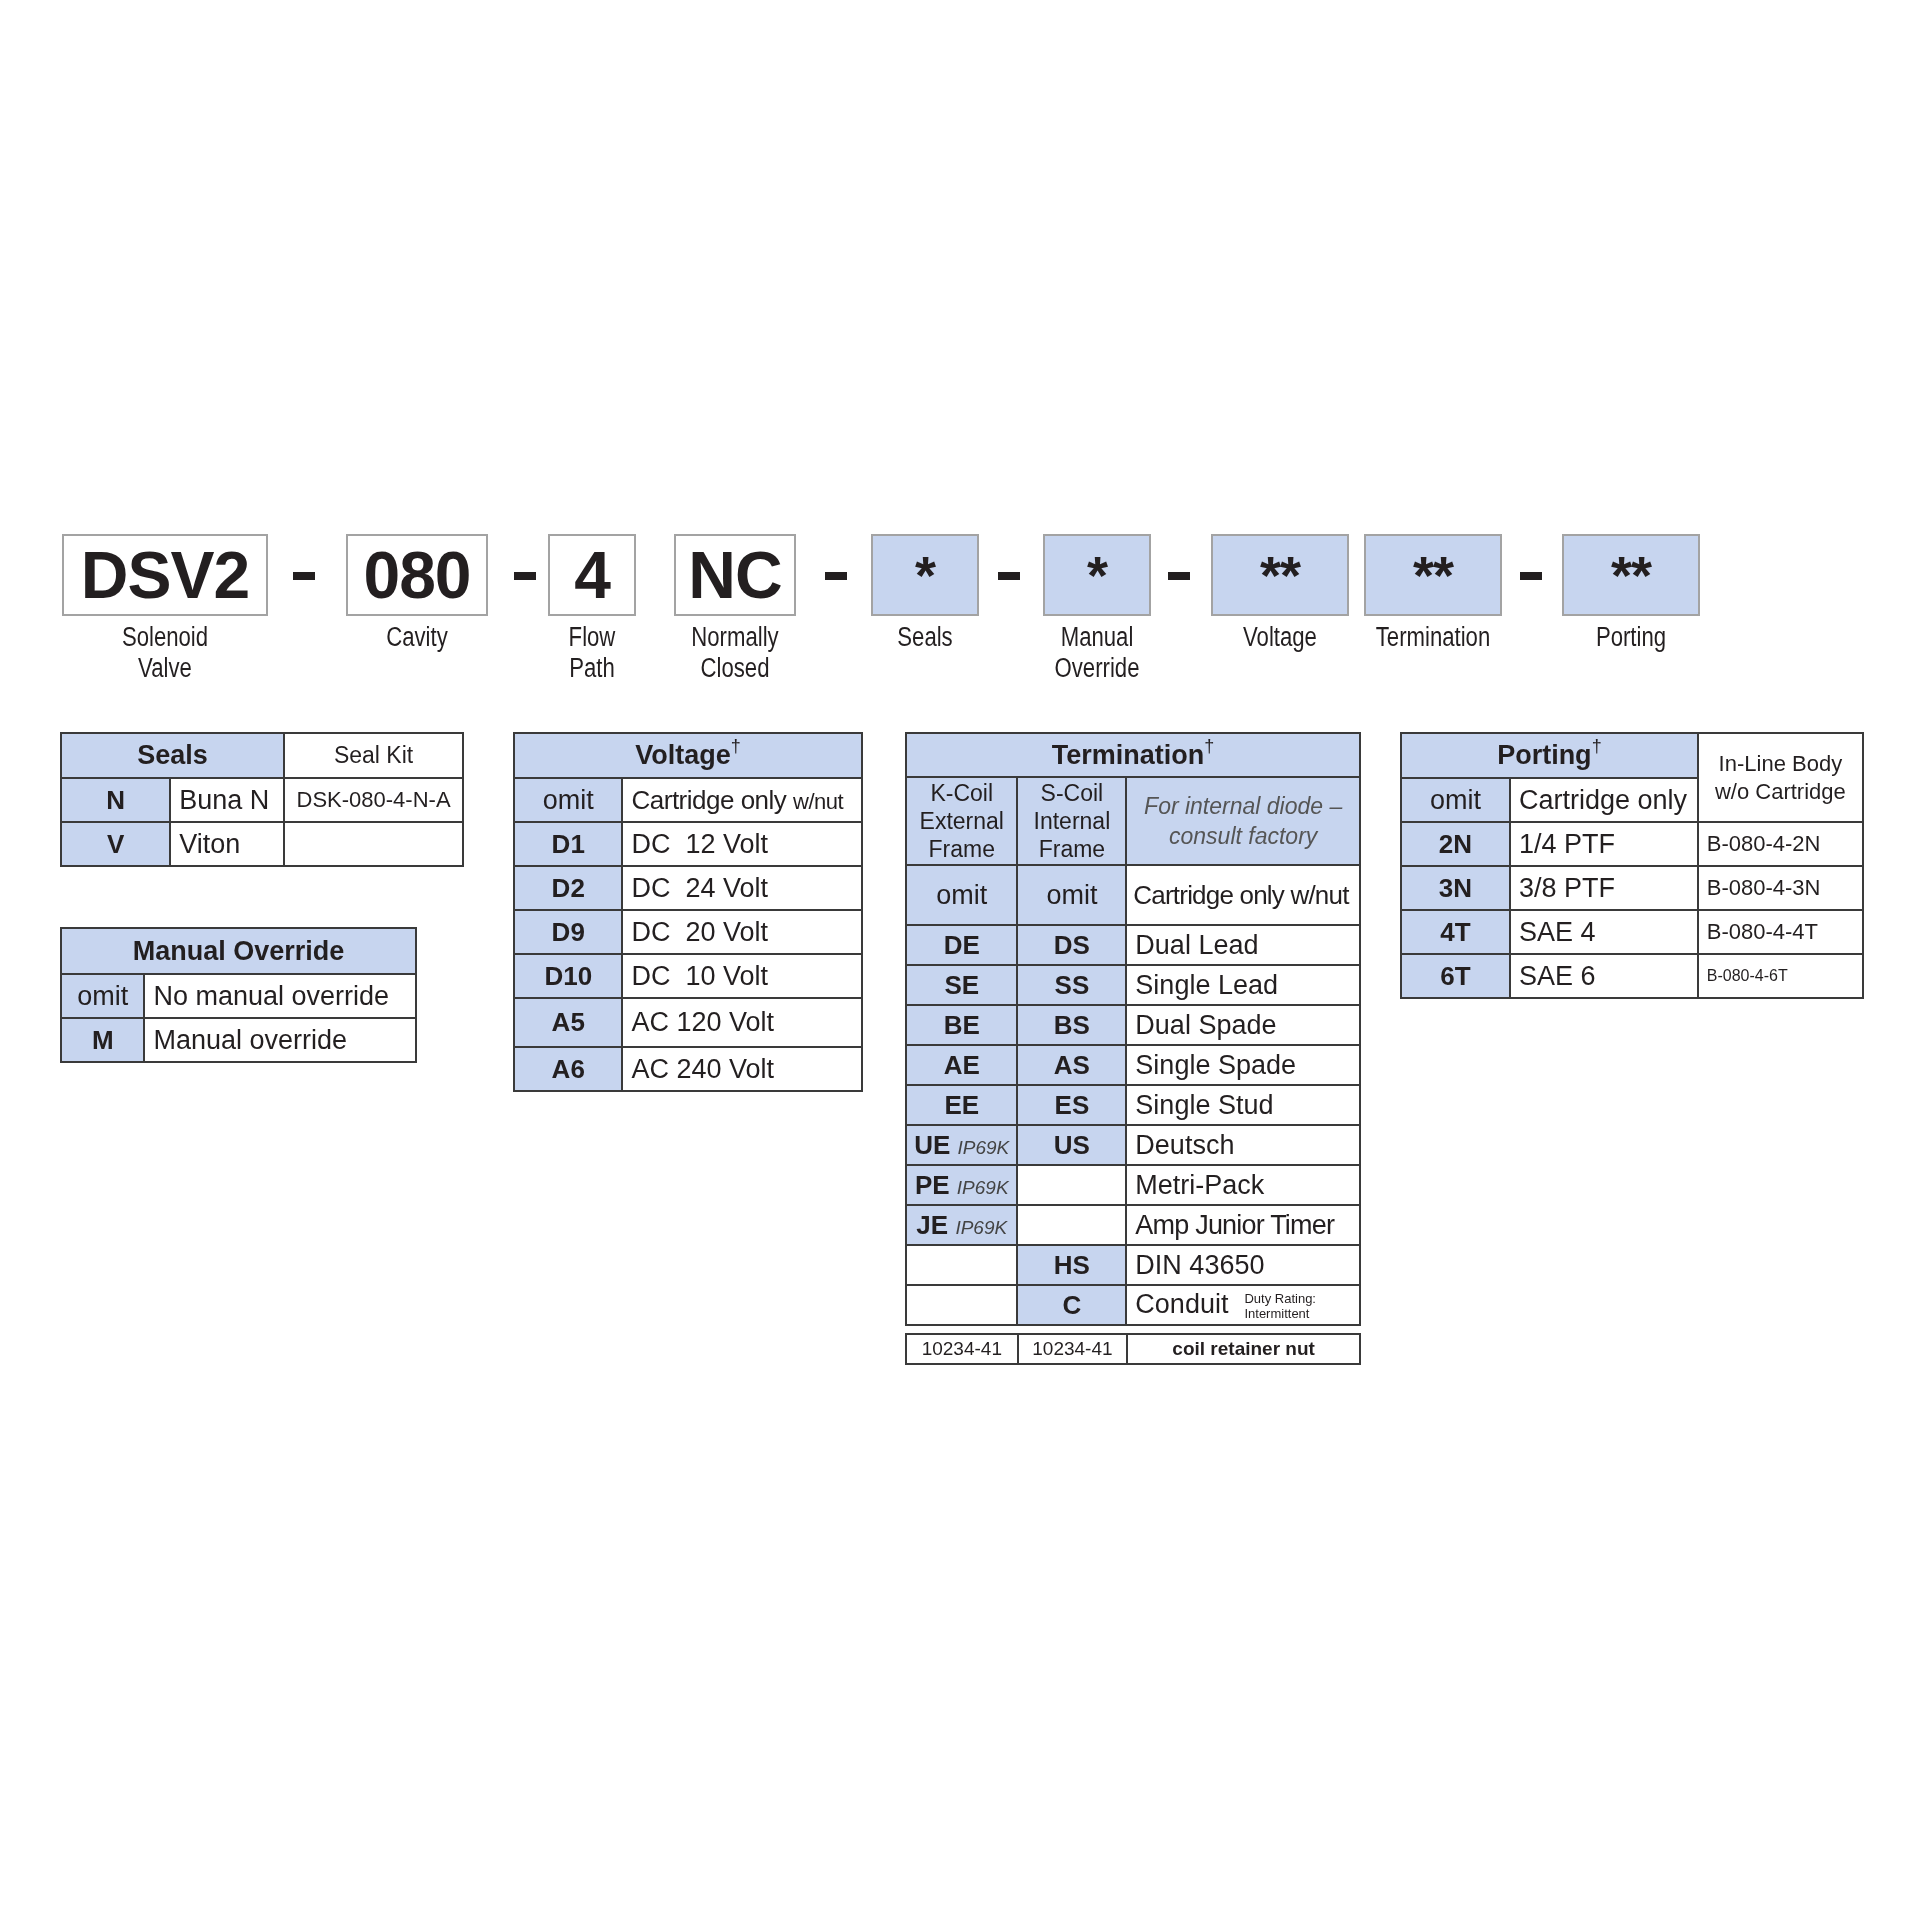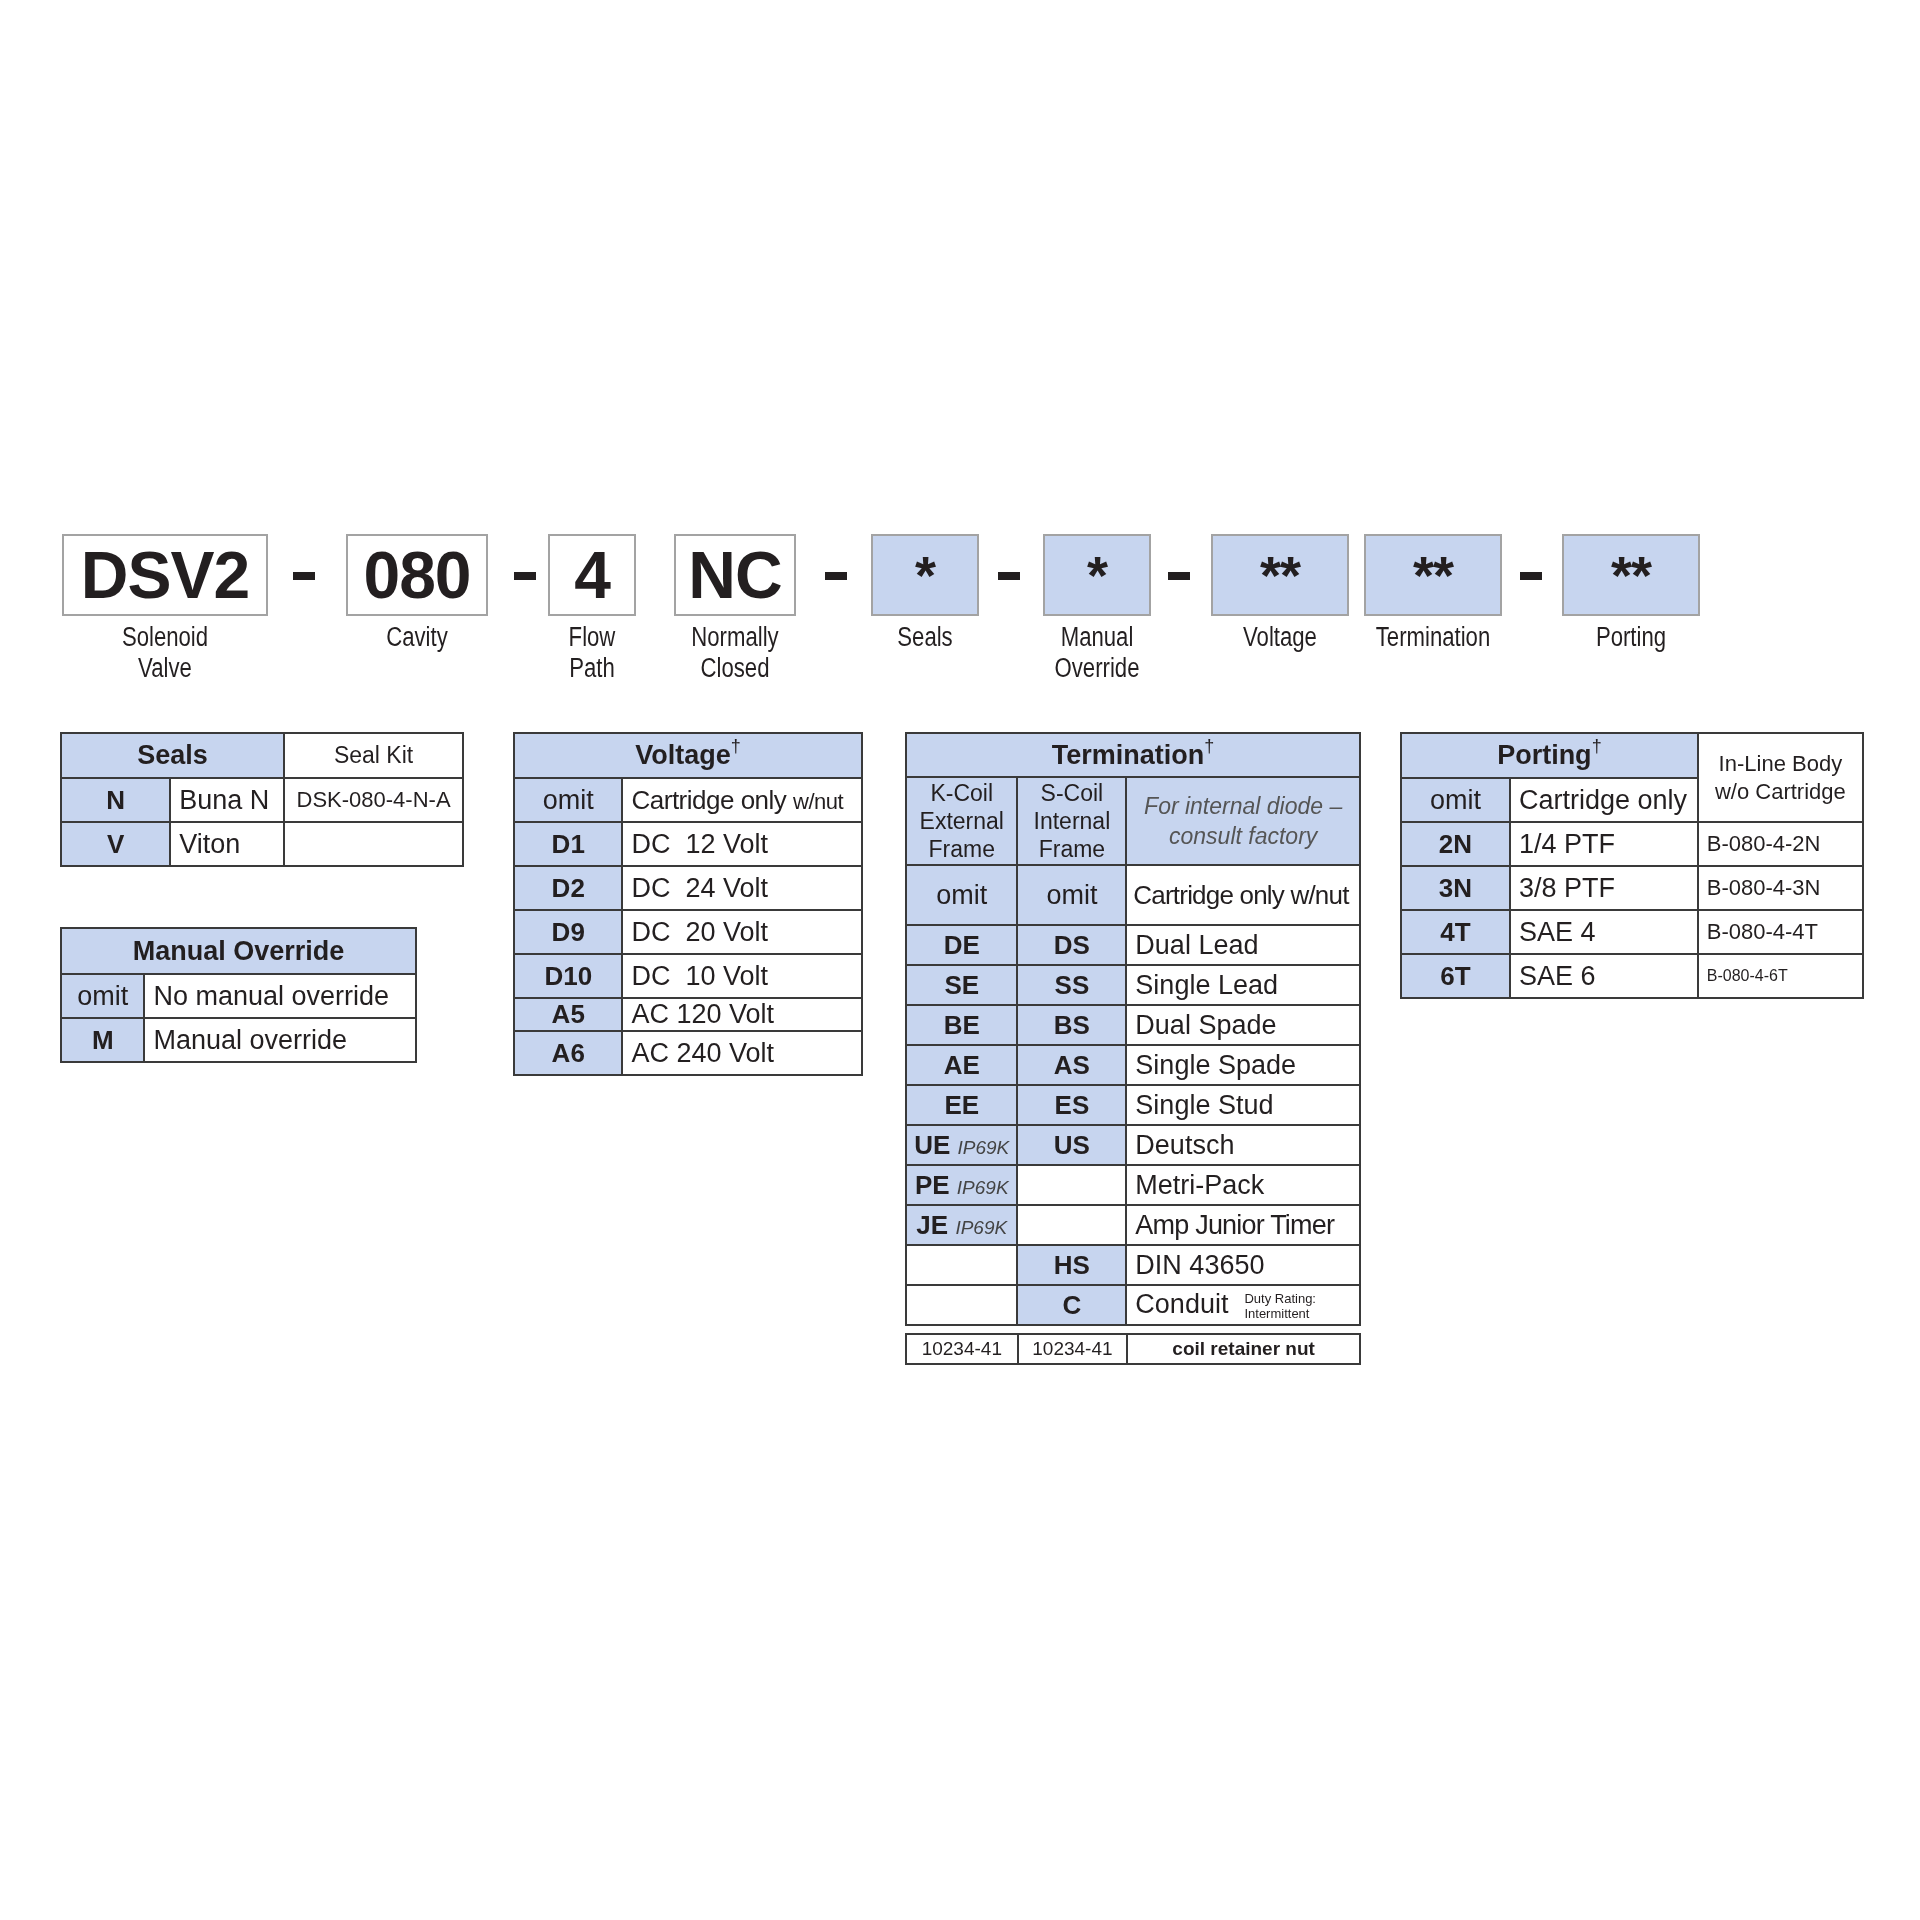--- a/index.html
+++ b/index.html
@@ -167,21 +167,21 @@
         <td class="desc" style="white-space:pre;">DC  24 Volt</td>
       </tr>
   <tr style="height:44px;">
         <td class="code blue">D9</td>
         <td class="desc" style="white-space:pre;">DC  20 Volt</td>
       </tr>
   <tr style="height:44px;">
         <td class="code blue">D10</td>
         <td class="desc" style="white-space:pre;">DC  10 Volt</td>
       </tr>
-  <tr style="height:33px;">
+  <tr style="height:49px;">
         <td class="code blue">A5</td>
         <td class="desc" style="white-space:pre;">AC 120 Volt</td>
       </tr>
   <tr style="height:44px;">
         <td class="code blue">A6</td>
         <td class="desc" style="white-space:pre;">AC 240 Volt</td>
       </tr>
 </tbody>
   </table>
 

